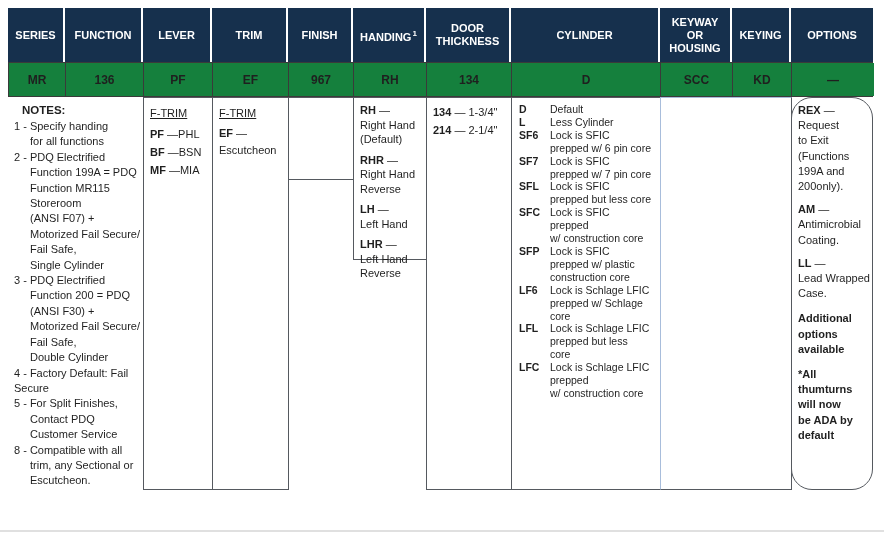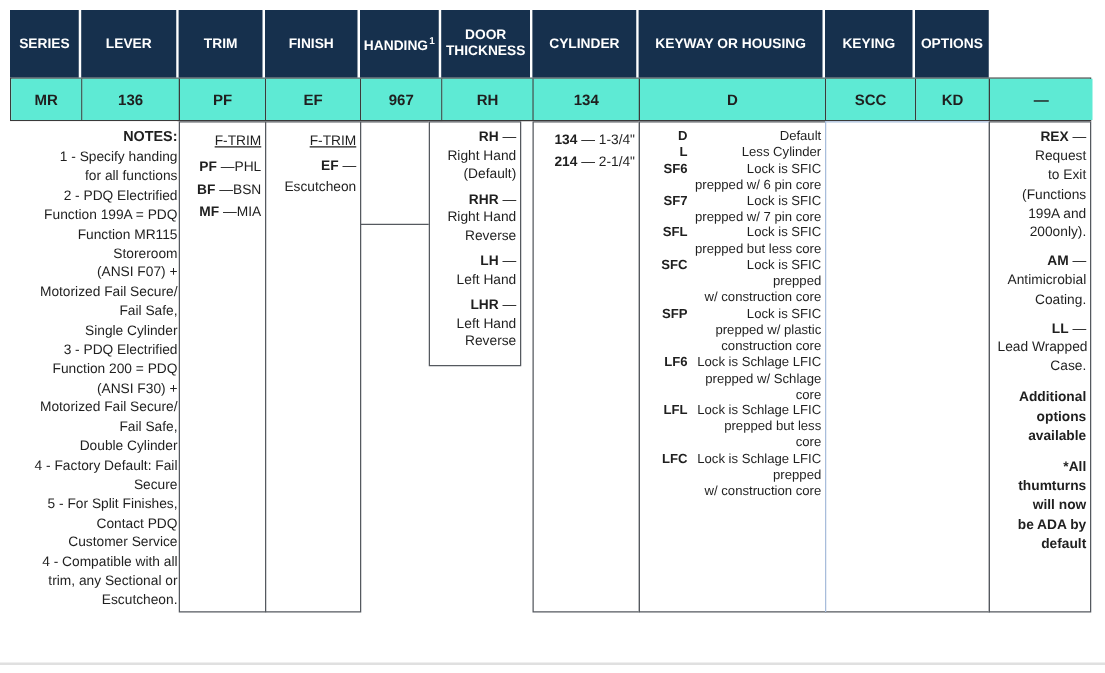--- a/index.html
+++ b/index.html
@@ -12,33 +12,33 @@
   .sheet{position:relative;width:884px;height:538px;font-family:"Liberation Sans",sans-serif;color:var(--text);background:#fff;}
   .table{position:absolute;left:8px;top:8px;width:865px;}
   .grid-cols{display:grid;grid-template-columns:57px 78px 69px 76px 65px 73px 85px 149px 72px 59px 82px;}
   .header-row{height:54px;}
   .hcell{background:var(--header-bg);color:var(--header-text);display:flex;align-items:center;justify-content:center;
          text-align:center;font-size:11px;font-weight:bold;line-height:13px;border-right:2px solid #fff;padding:0 2px;}
   .hcell:last-child{border-right:none;}
   .hcell sup{font-size:8px;margin-left:1px;}
   .value-row{height:35px;border:1px solid var(--value-border);}
   .vcell{display:flex;align-items:center;justify-content:center;font-size:12px;font-weight:bold;
-         border-right:1px solid var(--value-border);background:#5eead4;}
+         border-right:1px solid var(--value-border);background:#15803d;}
   .vcell:last-child{border-right:none;}
   .details{position:relative;height:441px;}
-  .box{position:absolute;top:0;border:1px solid var(--grid-border);height:393px;padding:5px 3px 5px 6px;background:#fff;text-align:right;}
+  .box{position:absolute;top:0;border:1px solid var(--grid-border);height:393px;padding:5px 3px 5px 6px;background:#fff;}
   #box-notes{left:0;width:134px;border:none;height:441px;padding:5px 0 0 6px;}
   #box-lever{left:135px;width:70px;}
   #box-trim{left:204px;width:77px;}
   #box-finish{left:280px;width:66px;height:83px;}
-  #box-handing{left:335px;width:74px;height:196px;}
+  #box-handing{left:345px;width:74px;height:163px;}
   #box-door{left:418px;width:86px;}
   #box-cylinder{left:503px;width:150px;padding-left:7px;}
   #box-keyway{left:652px;width:132px;border-color:var(--light-border) var(--grid-border) var(--grid-border) var(--light-border);}
-  #box-options{left:783px;width:82px;}
+  #box-options{left:783px;width:82px;border-radius:21px;}
   .notes-title{font-weight:bold;font-size:11.5px;line-height:17px;padding-left:8px;}
   .note-line{font-size:11px;line-height:15.4px;white-space:nowrap;}
   .note-line.ind{padding-left:16px;}
   .ft{font-weight:normal;text-decoration:underline;font-size:11px;line-height:17px;margin-bottom:3px;display:inline-block;}
   .lv-line{font-size:11px;line-height:18px;white-space:nowrap;}
   .trim-item{font-size:11px;line-height:16.5px;margin-bottom:4px;white-space:nowrap;}
   .hand-item{font-size:11px;line-height:14.5px;margin-bottom:6px;white-space:nowrap;}
   .door-line{font-size:11px;line-height:18px;white-space:nowrap;}
   .cyl-row{display:grid;grid-template-columns:31px 1fr;font-size:10.5px;line-height:12.9px;}
   .cyl-row div{white-space:nowrap;}
@@ -48,20 +48,23 @@
   .footer-rule{position:absolute;left:0;top:530px;width:884px;height:2px;background:var(--footer-rule);}
 </style>
 </head>
 <body>
 
 <div class="sheet">
   <div class="table">
     <div class="header-row grid-cols" id="header-row">
         <div class="hcell">
           <span>SERIES</span>
+        </div>
+        <div class="hcell">
+          <span>FUNCTION</span>
         </div>
         <div class="hcell">
           <span>LEVER</span>
         </div>
         <div class="hcell">
           <span>TRIM</span>
         </div>
         <div class="hcell">
           <span>FINISH</span>
         </div>
@@ -115,21 +118,21 @@
             <div class="note-line ind">Function 200 = PDQ</div>
             <div class="note-line ind">(ANSI F30) +</div>
             <div class="note-line ind">Motorized Fail Secure/</div>
             <div class="note-line ind">Fail Safe,</div>
             <div class="note-line ind">Double Cylinder</div>
             <div class="note-line">4 - Factory Default: Fail</div>
             <div class="note-line">Secure</div>
             <div class="note-line">5 - For Split Finishes,</div>
             <div class="note-line ind">Contact PDQ</div>
             <div class="note-line ind">Customer Service</div>
-            <div class="note-line">4 - Compatible with all</div>
+            <div class="note-line">8 - Compatible with all</div>
             <div class="note-line ind">trim, any Sectional or</div>
             <div class="note-line ind">Escutcheon.</div>
           </div>
       </div>
       <div class="box" id="box-lever">
         <span class="ft">F-TRIM</span>
         <div id="lever-items">
             <div class="lv-line"><span class="code">PF</span> —PHL</div>
             <div class="lv-line"><span class="code">BF</span> —BSN</div>
             <div class="lv-line"><span class="code">MF</span> —MIA</div>

